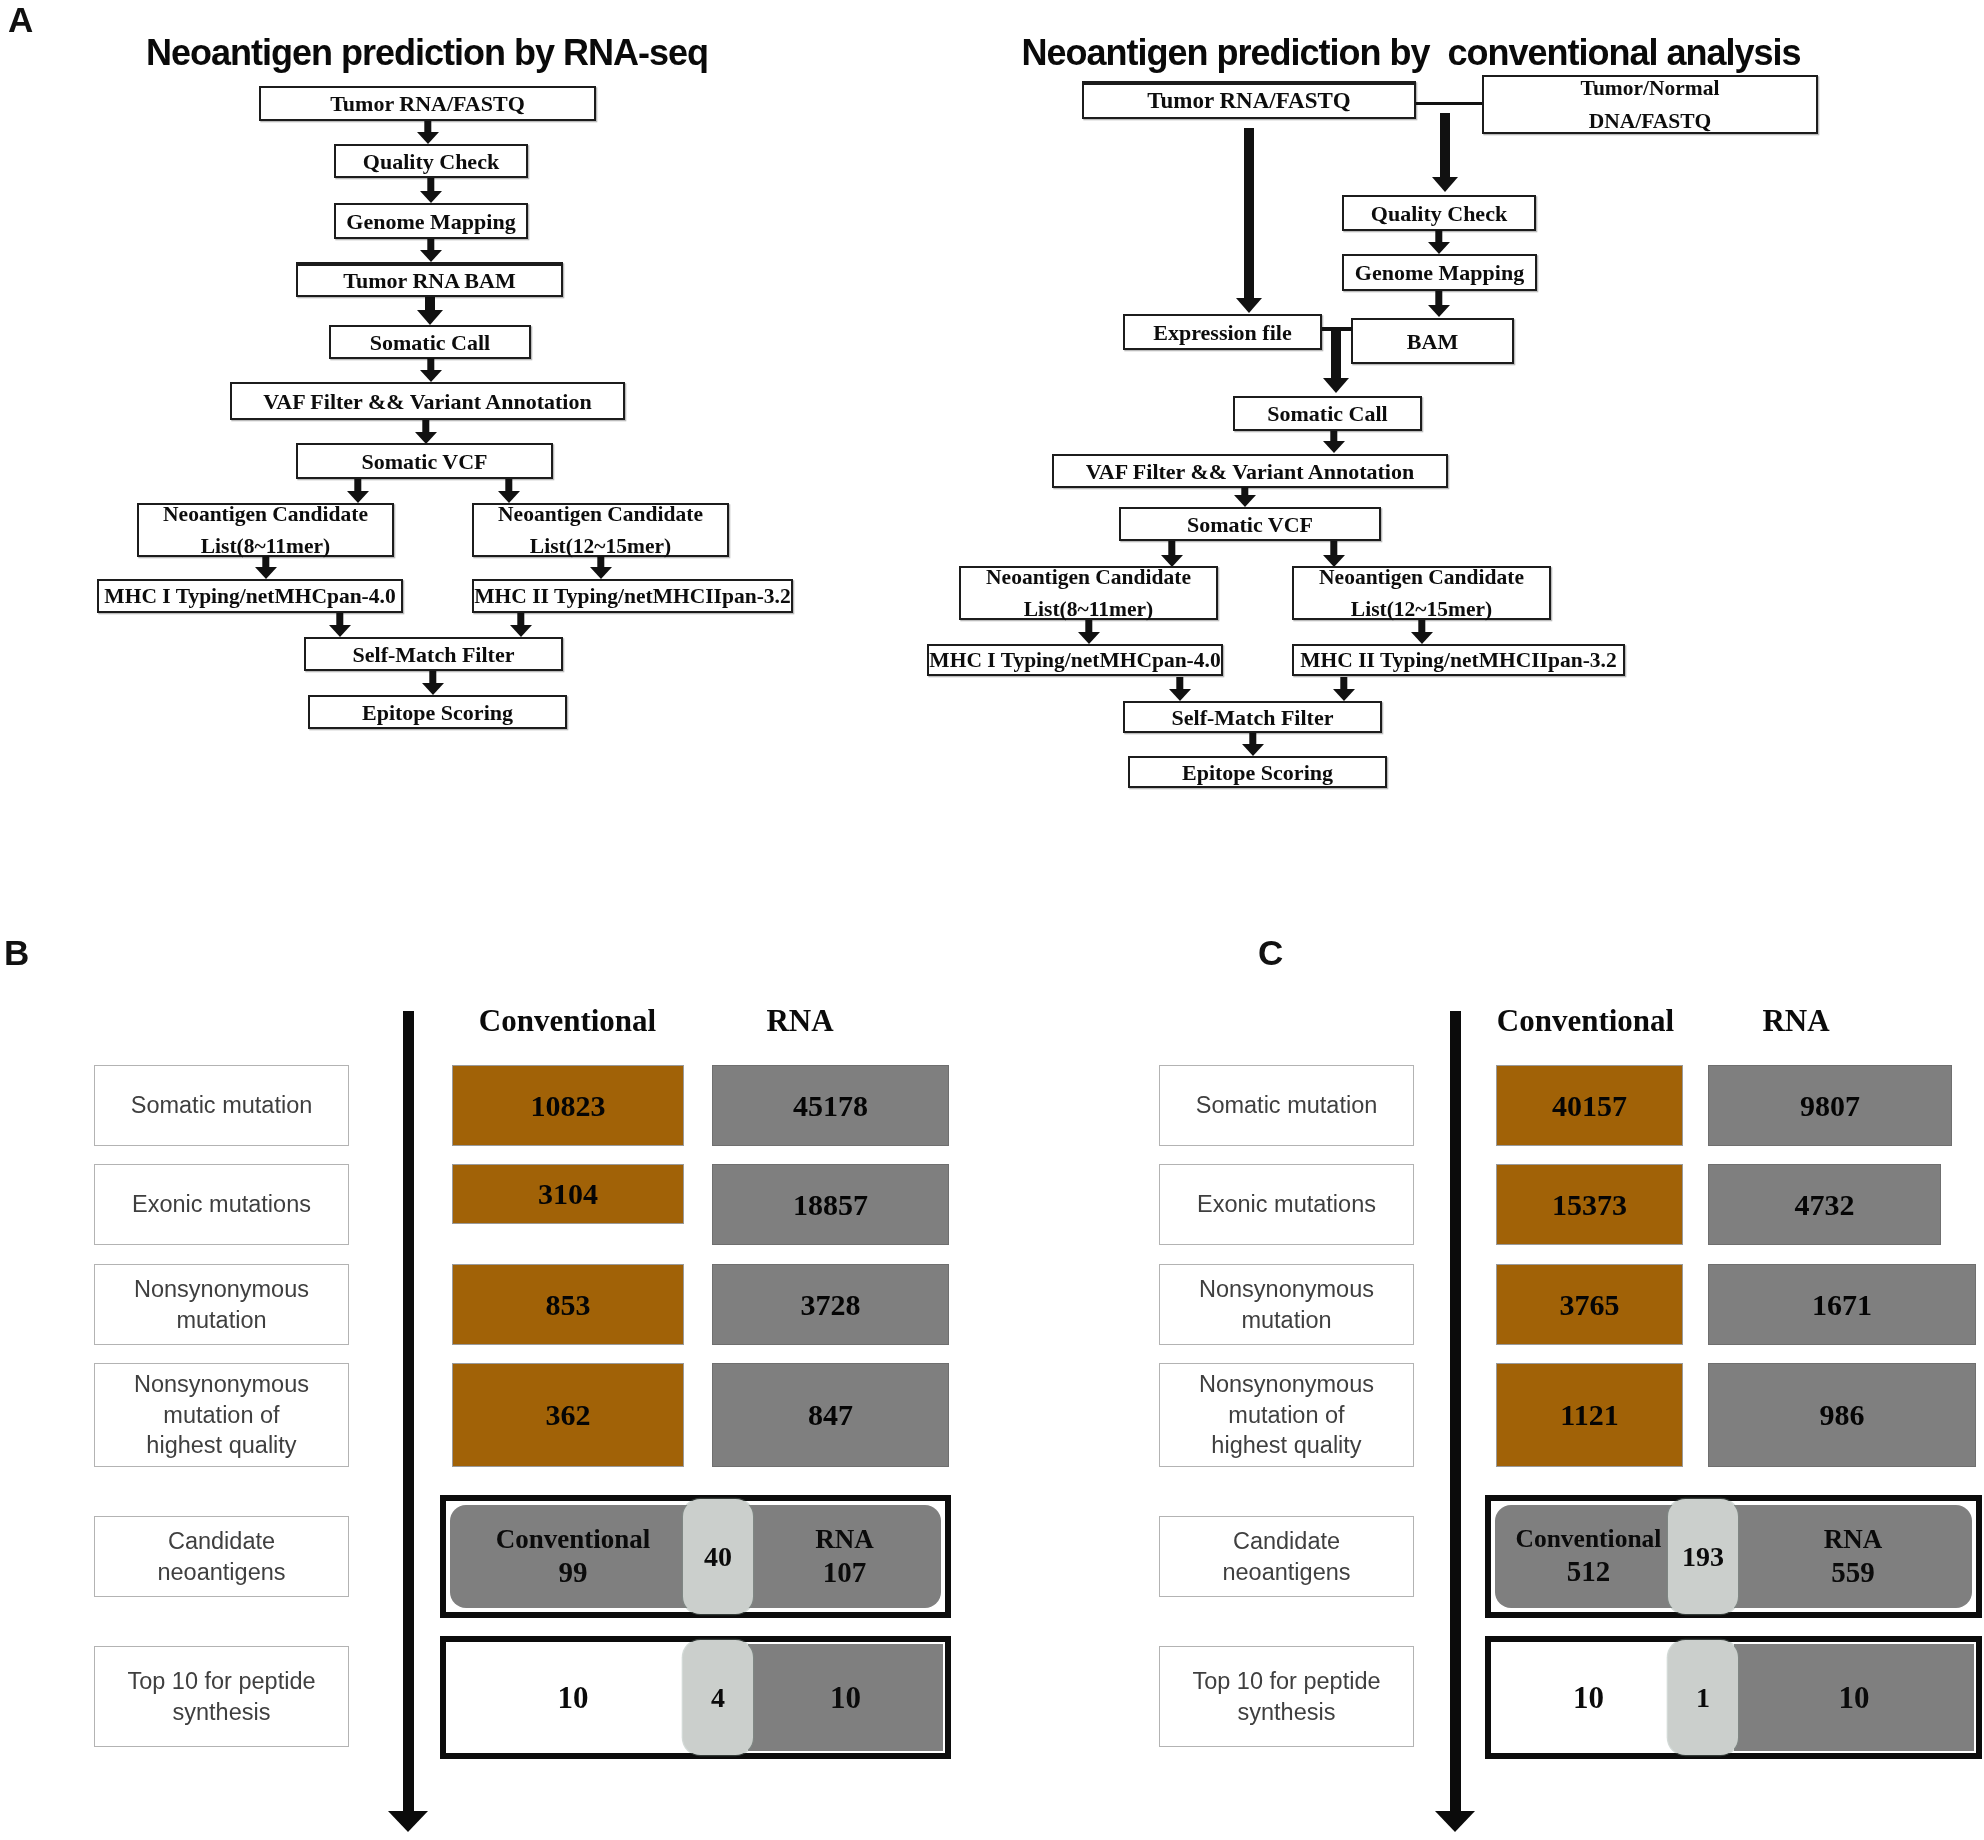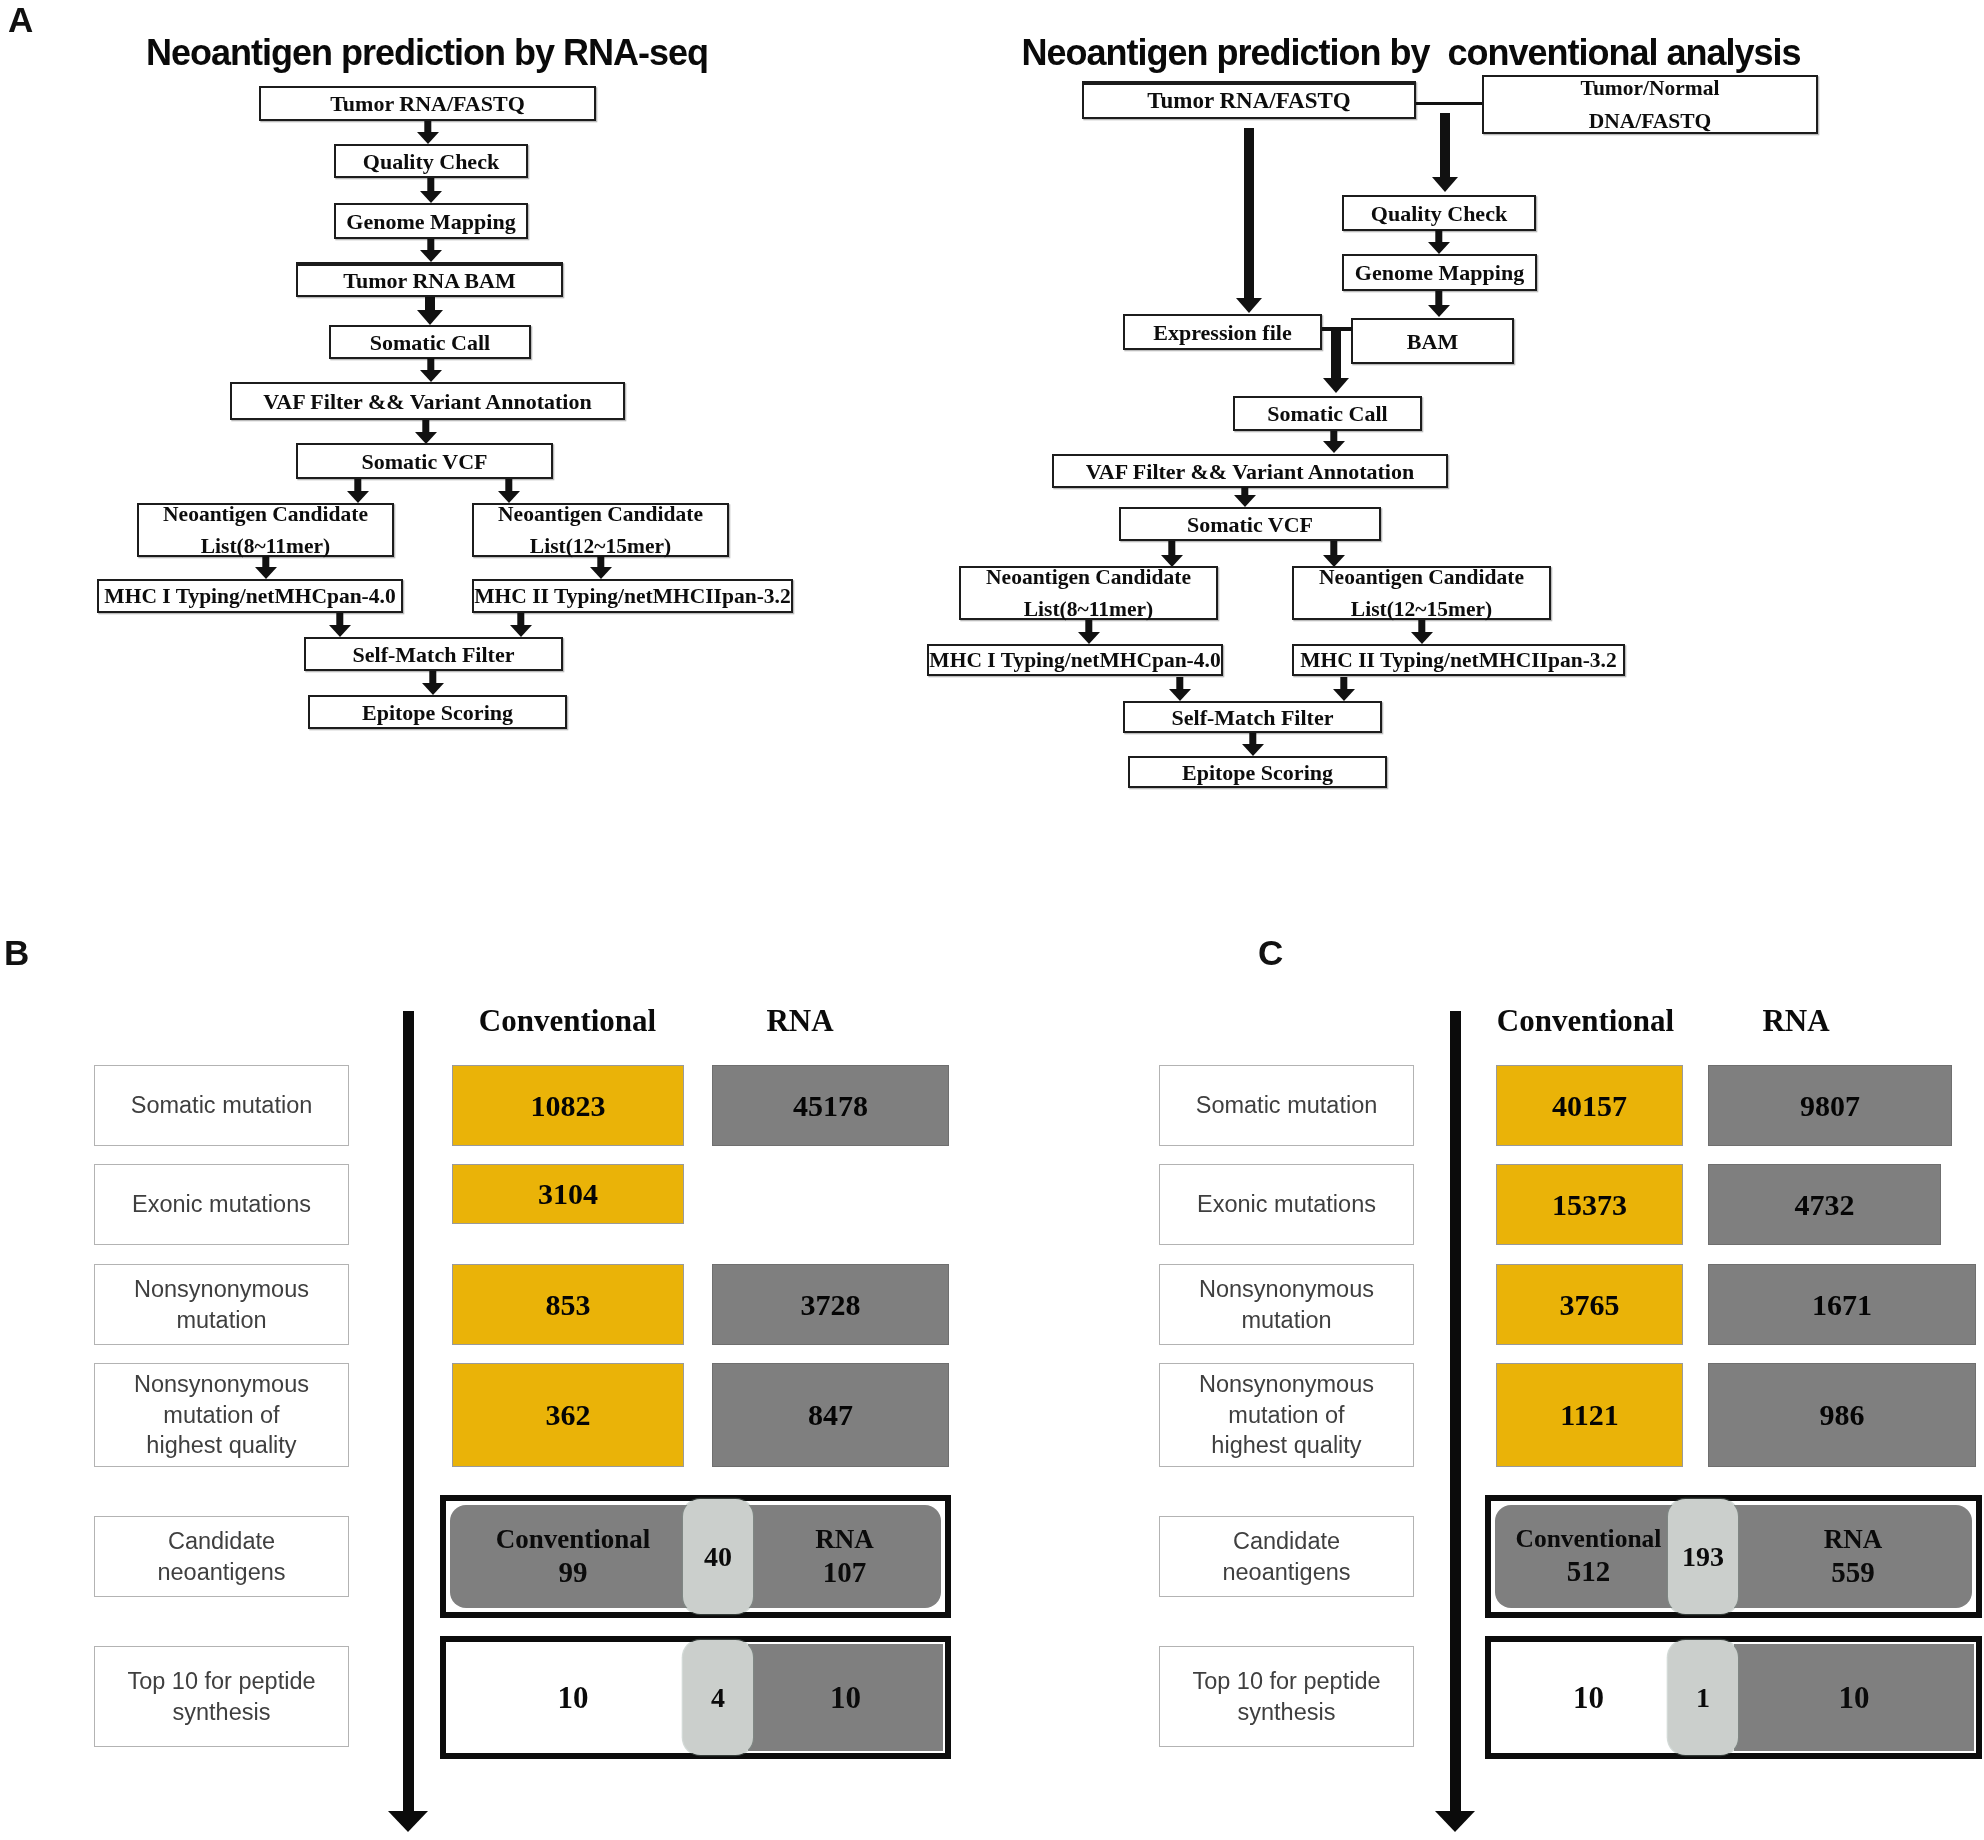--- a/index.html
+++ b/index.html
@@ -28,21 +28,21 @@
   .hline{position:absolute;background:#111;}
   
   .colhead{position:absolute;font-family:"Liberation Serif",serif;font-weight:bold;
         font-size:31px;color:#0b0b0b;text-align:center;}
   .lbox{position:absolute;box-sizing:border-box;background:#fff;border:1.3px solid #b3b3b3;
         display:flex;align-items:center;justify-content:center;text-align:center;
         font-family:"Liberation Sans",sans-serif;font-size:23.5px;color:#3f3f3f;
         white-space:pre-line;line-height:1.3;}
   .vbox{position:absolute;box-sizing:border-box;display:flex;align-items:center;justify-content:center;
         font-family:"Liberation Serif",serif;font-weight:bold;font-size:30px;color:#050505;}
-  .vbox.white{background:#eab308;border:1.3px solid #9a9a9a;}
+  .vbox.white{background:#a16207;border:1.3px solid #9a9a9a;}
   .vbox.gray{background:#7f7f7f;border:1.3px solid #6f6f6f;}
   .vbar{position:absolute;width:10.8px;background:#0b0b0b;}
   .vhead{position:absolute;width:0;height:0;border-left:20px solid transparent;
         border-right:20px solid transparent;border-top:21.5px solid #0b0b0b;}
   
   .venn{position:absolute;box-sizing:border-box;border:6px solid #0c0c0c;background:#fff;}
   .venn .reg{position:absolute;display:flex;flex-direction:column;align-items:center;
         justify-content:center;text-align:center;font-weight:bold;}
   .venn .t{font-size:27px;color:#0b0b0b;line-height:1.15;}
   .venn .v{font-size:29px;color:#0b0b0b;line-height:1.2;}
@@ -214,20 +214,21 @@
 
   <div class="vbar" style="left:403px;top:1011px;height:801px"></div>
   <div class="vhead" style="left:388px;top:1811px"></div>
 
   <div class="lbox" style="left:94px;top:1065px;width:255px;height:81px">Somatic mutation</div>
   <div class="vbox white" style="left:452px;top:1065px;width:232px;height:81px">10823</div>
   <div class="vbox gray" style="left:712px;top:1065px;width:237px;height:81px">45178</div>
 
   <div class="lbox" style="left:94px;top:1164px;width:255px;height:81px">Exonic mutations</div>
   <div class="vbox white" style="left:452px;top:1164px;width:232px;height:60px">3104</div>
+  <div class="vbox gray" style="left:712px;top:1164px;width:237px;height:81px">18857</div>
 
   <div class="lbox" style="left:94px;top:1264px;width:255px;height:81px">Nonsynonymous
 mutation</div>
   <div class="vbox white" style="left:452px;top:1264px;width:232px;height:81px">853</div>
   <div class="vbox gray" style="left:712px;top:1264px;width:237px;height:81px">3728</div>
 
   <div class="lbox" style="left:94px;top:1363px;width:255px;height:104px">Nonsynonymous
 mutation of
 highest quality</div>
   <div class="vbox white" style="left:452px;top:1363px;width:232px;height:104px">362</div>

